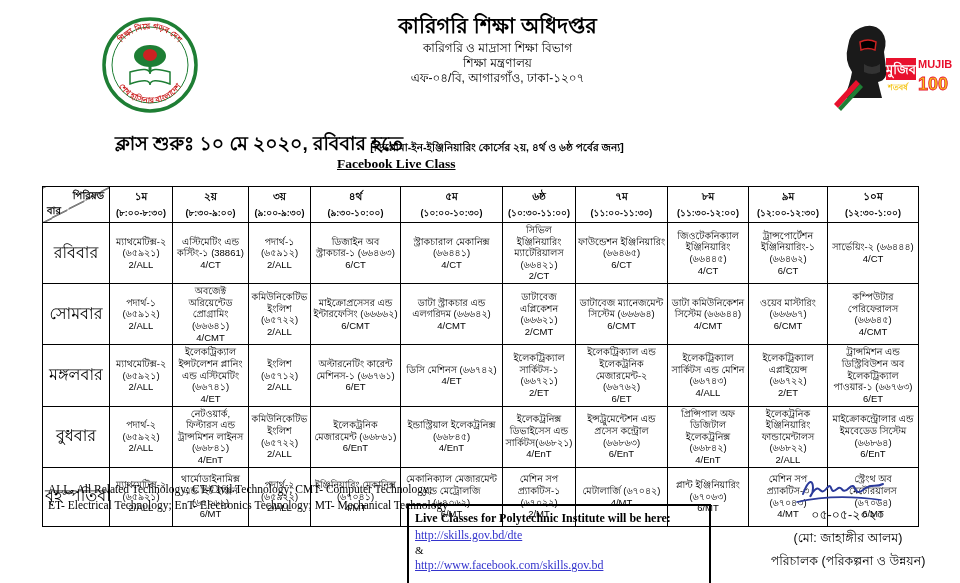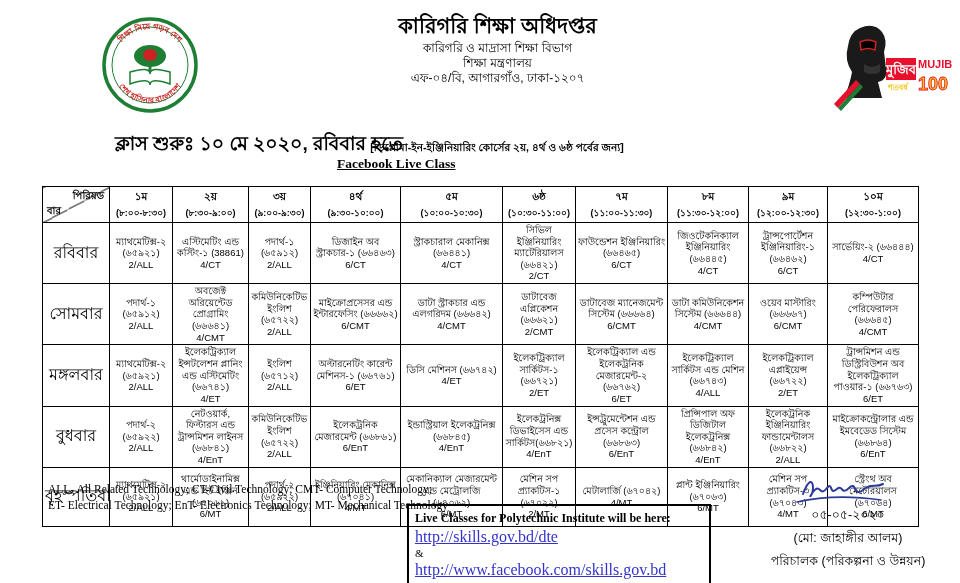--- a/index.html
+++ b/index.html
@@ -32,21 +32,21 @@
   .ptime{font-size:9px;}
   td.day{font-size:16px;border-radius:22px;}
   .subj{font-size:9.5px;line-height:1.22;}
   .grp{font-size:9.5px;line-height:1.25;}
   tr.r1 td{height:44px;} tr.r2 td{height:45px;} tr.r3 td{height:52px;} tr.r4 td{height:56px;} tr.r5 td{height:56px;}
 
   
   .legend{position:absolute;left:48px;top:482px;font-family:"Liberation Serif",serif;font-size:11.5px;line-height:1.35;}
   .live-box{position:absolute;left:407px;top:504px;width:288px;border:2px solid #000;text-align:left;padding:5px 6px 22px 6px;font-family:"Liberation Serif",serif;}
   .box-title{font-size:12px;font-weight:bold;}
-  .live-box a{display:block;font-size:16px;color:#3333cc;text-decoration:underline;margin-top:2px;}
+  .live-box a{display:block;font-size:12px;color:#3333cc;text-decoration:underline;margin-top:2px;}
   .amp{font-size:11px;margin-top:1px;}
   .sign-block{position:absolute;left:752px;top:472px;width:192px;text-align:center;}
   .sign-svg{display:block;margin:0 auto;}
   .sign-date{font-size:12.5px;margin-top:-2px;}
   .sign-name{font-size:12.5px;margin-top:3px;}
   .sign-title{font-size:12.5px;margin-top:3px;}
 </style>
 </head>
 <body>
 

